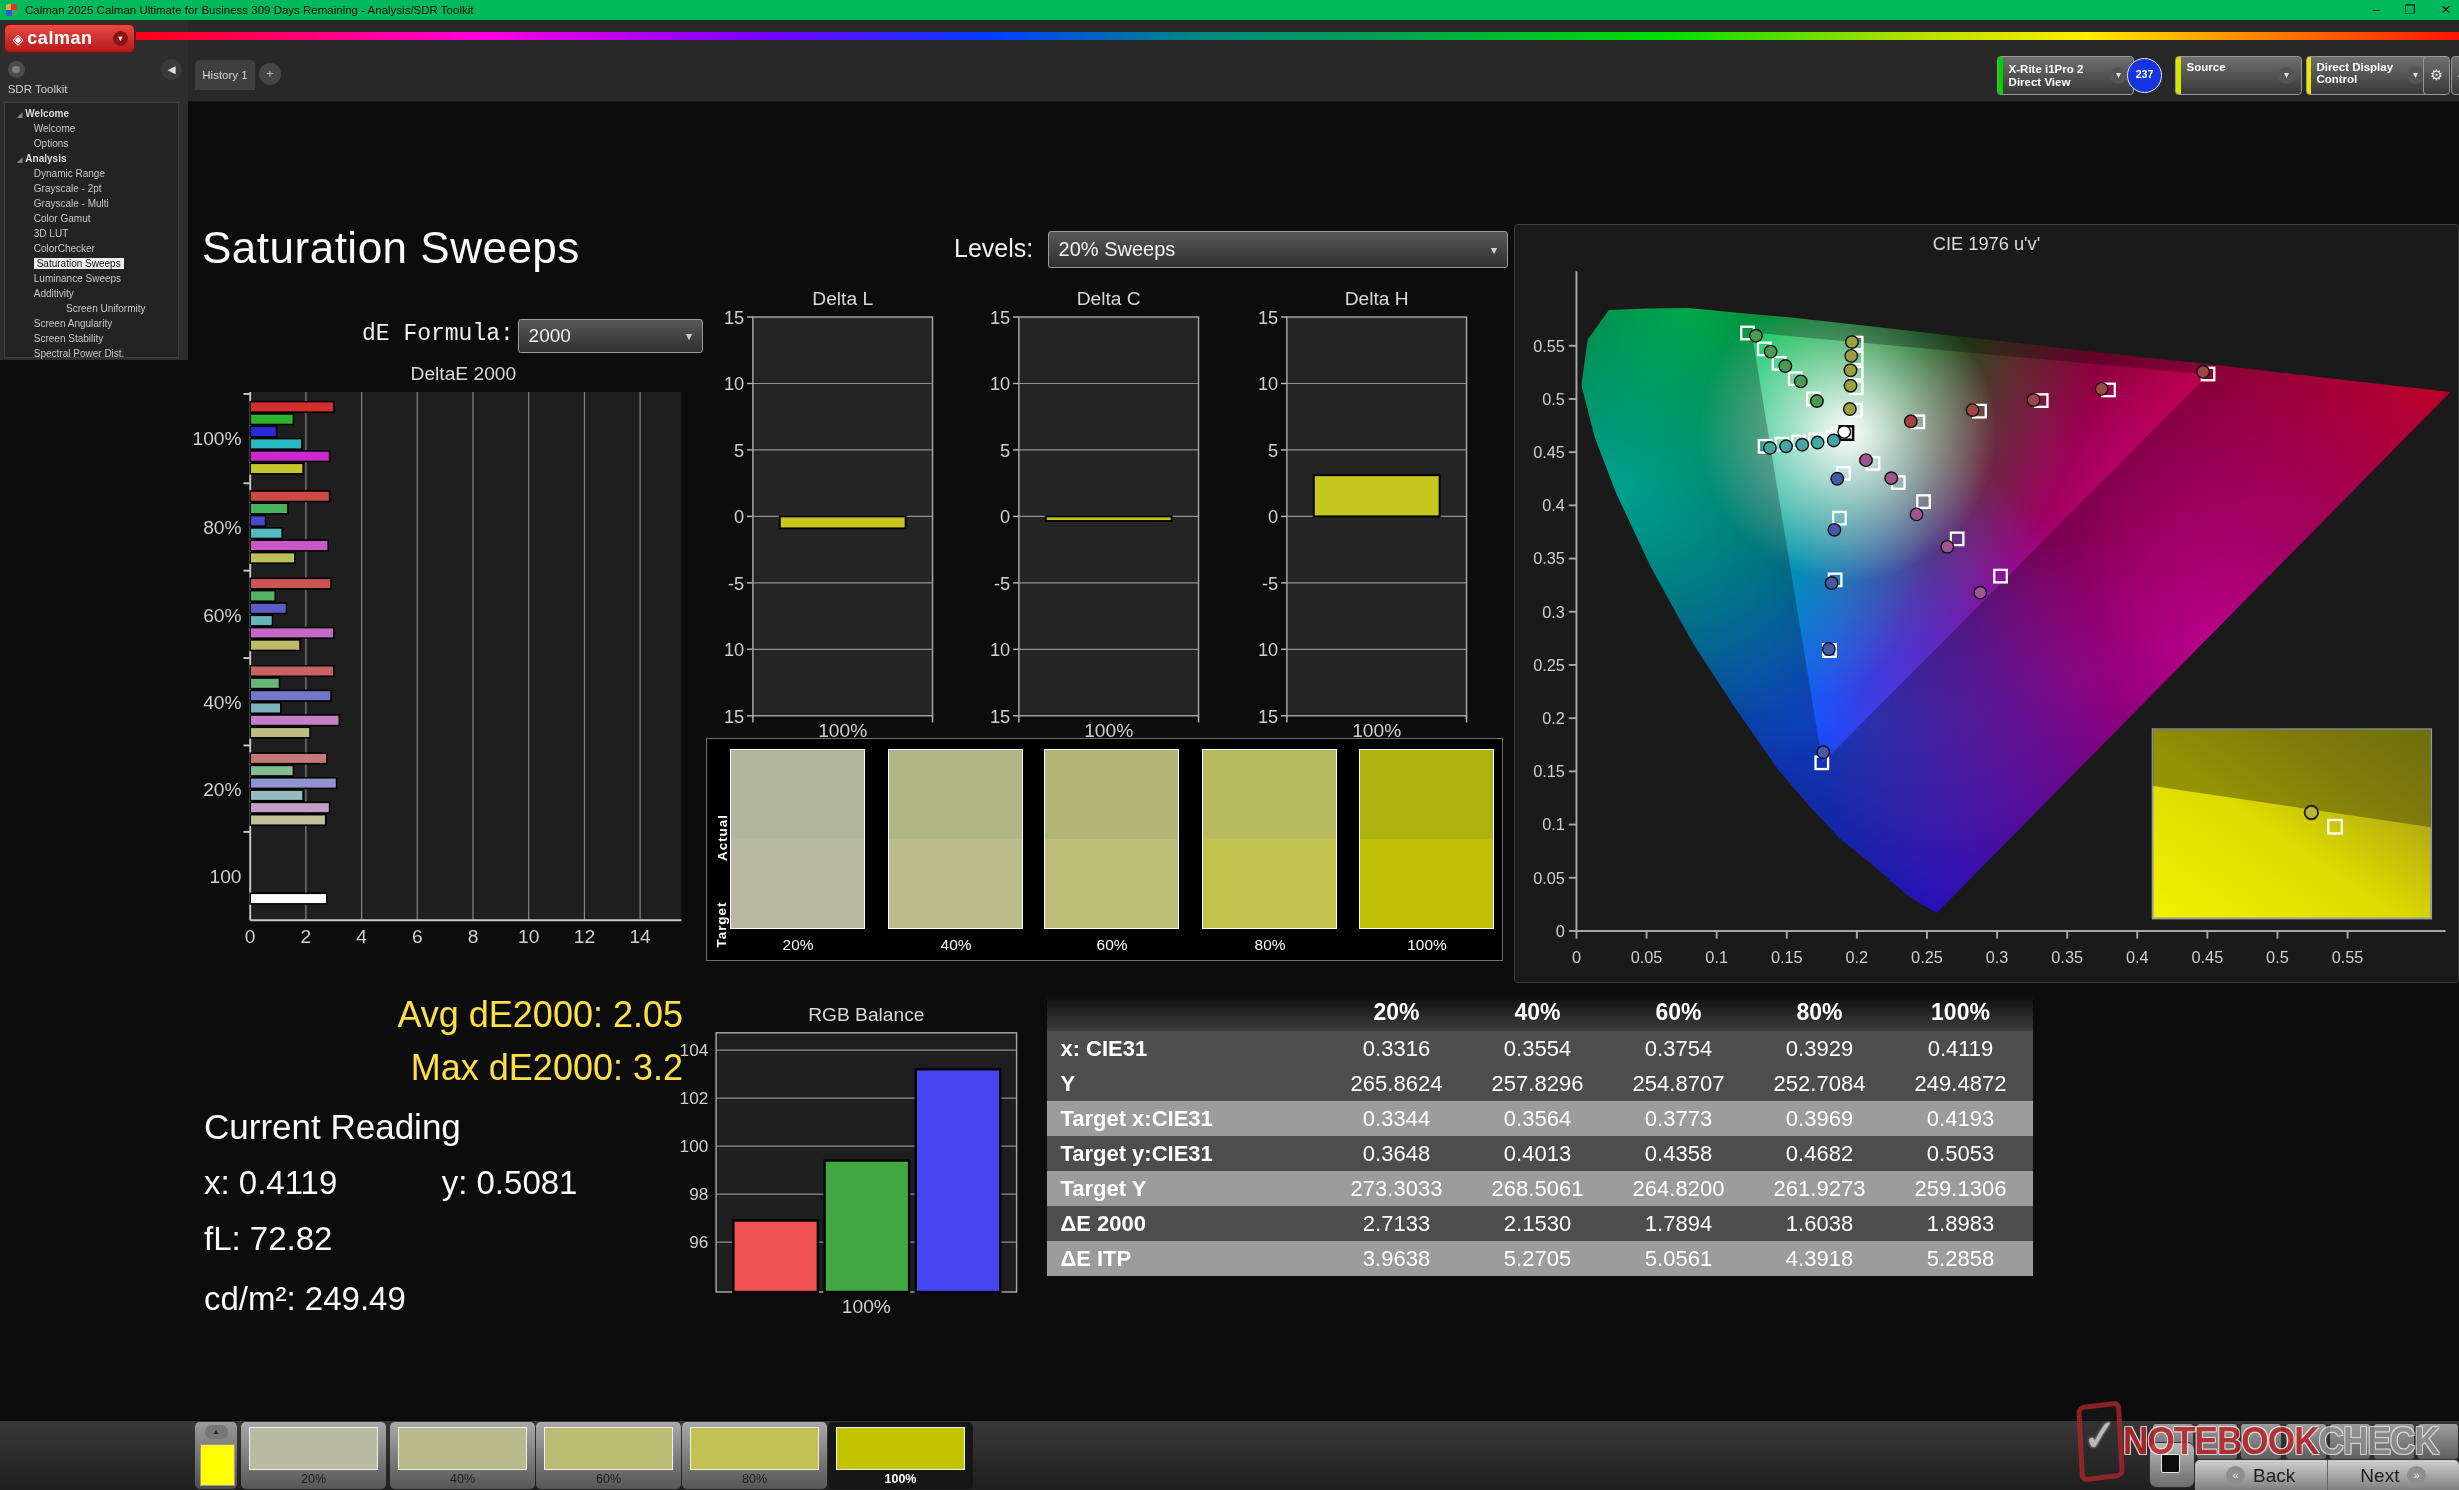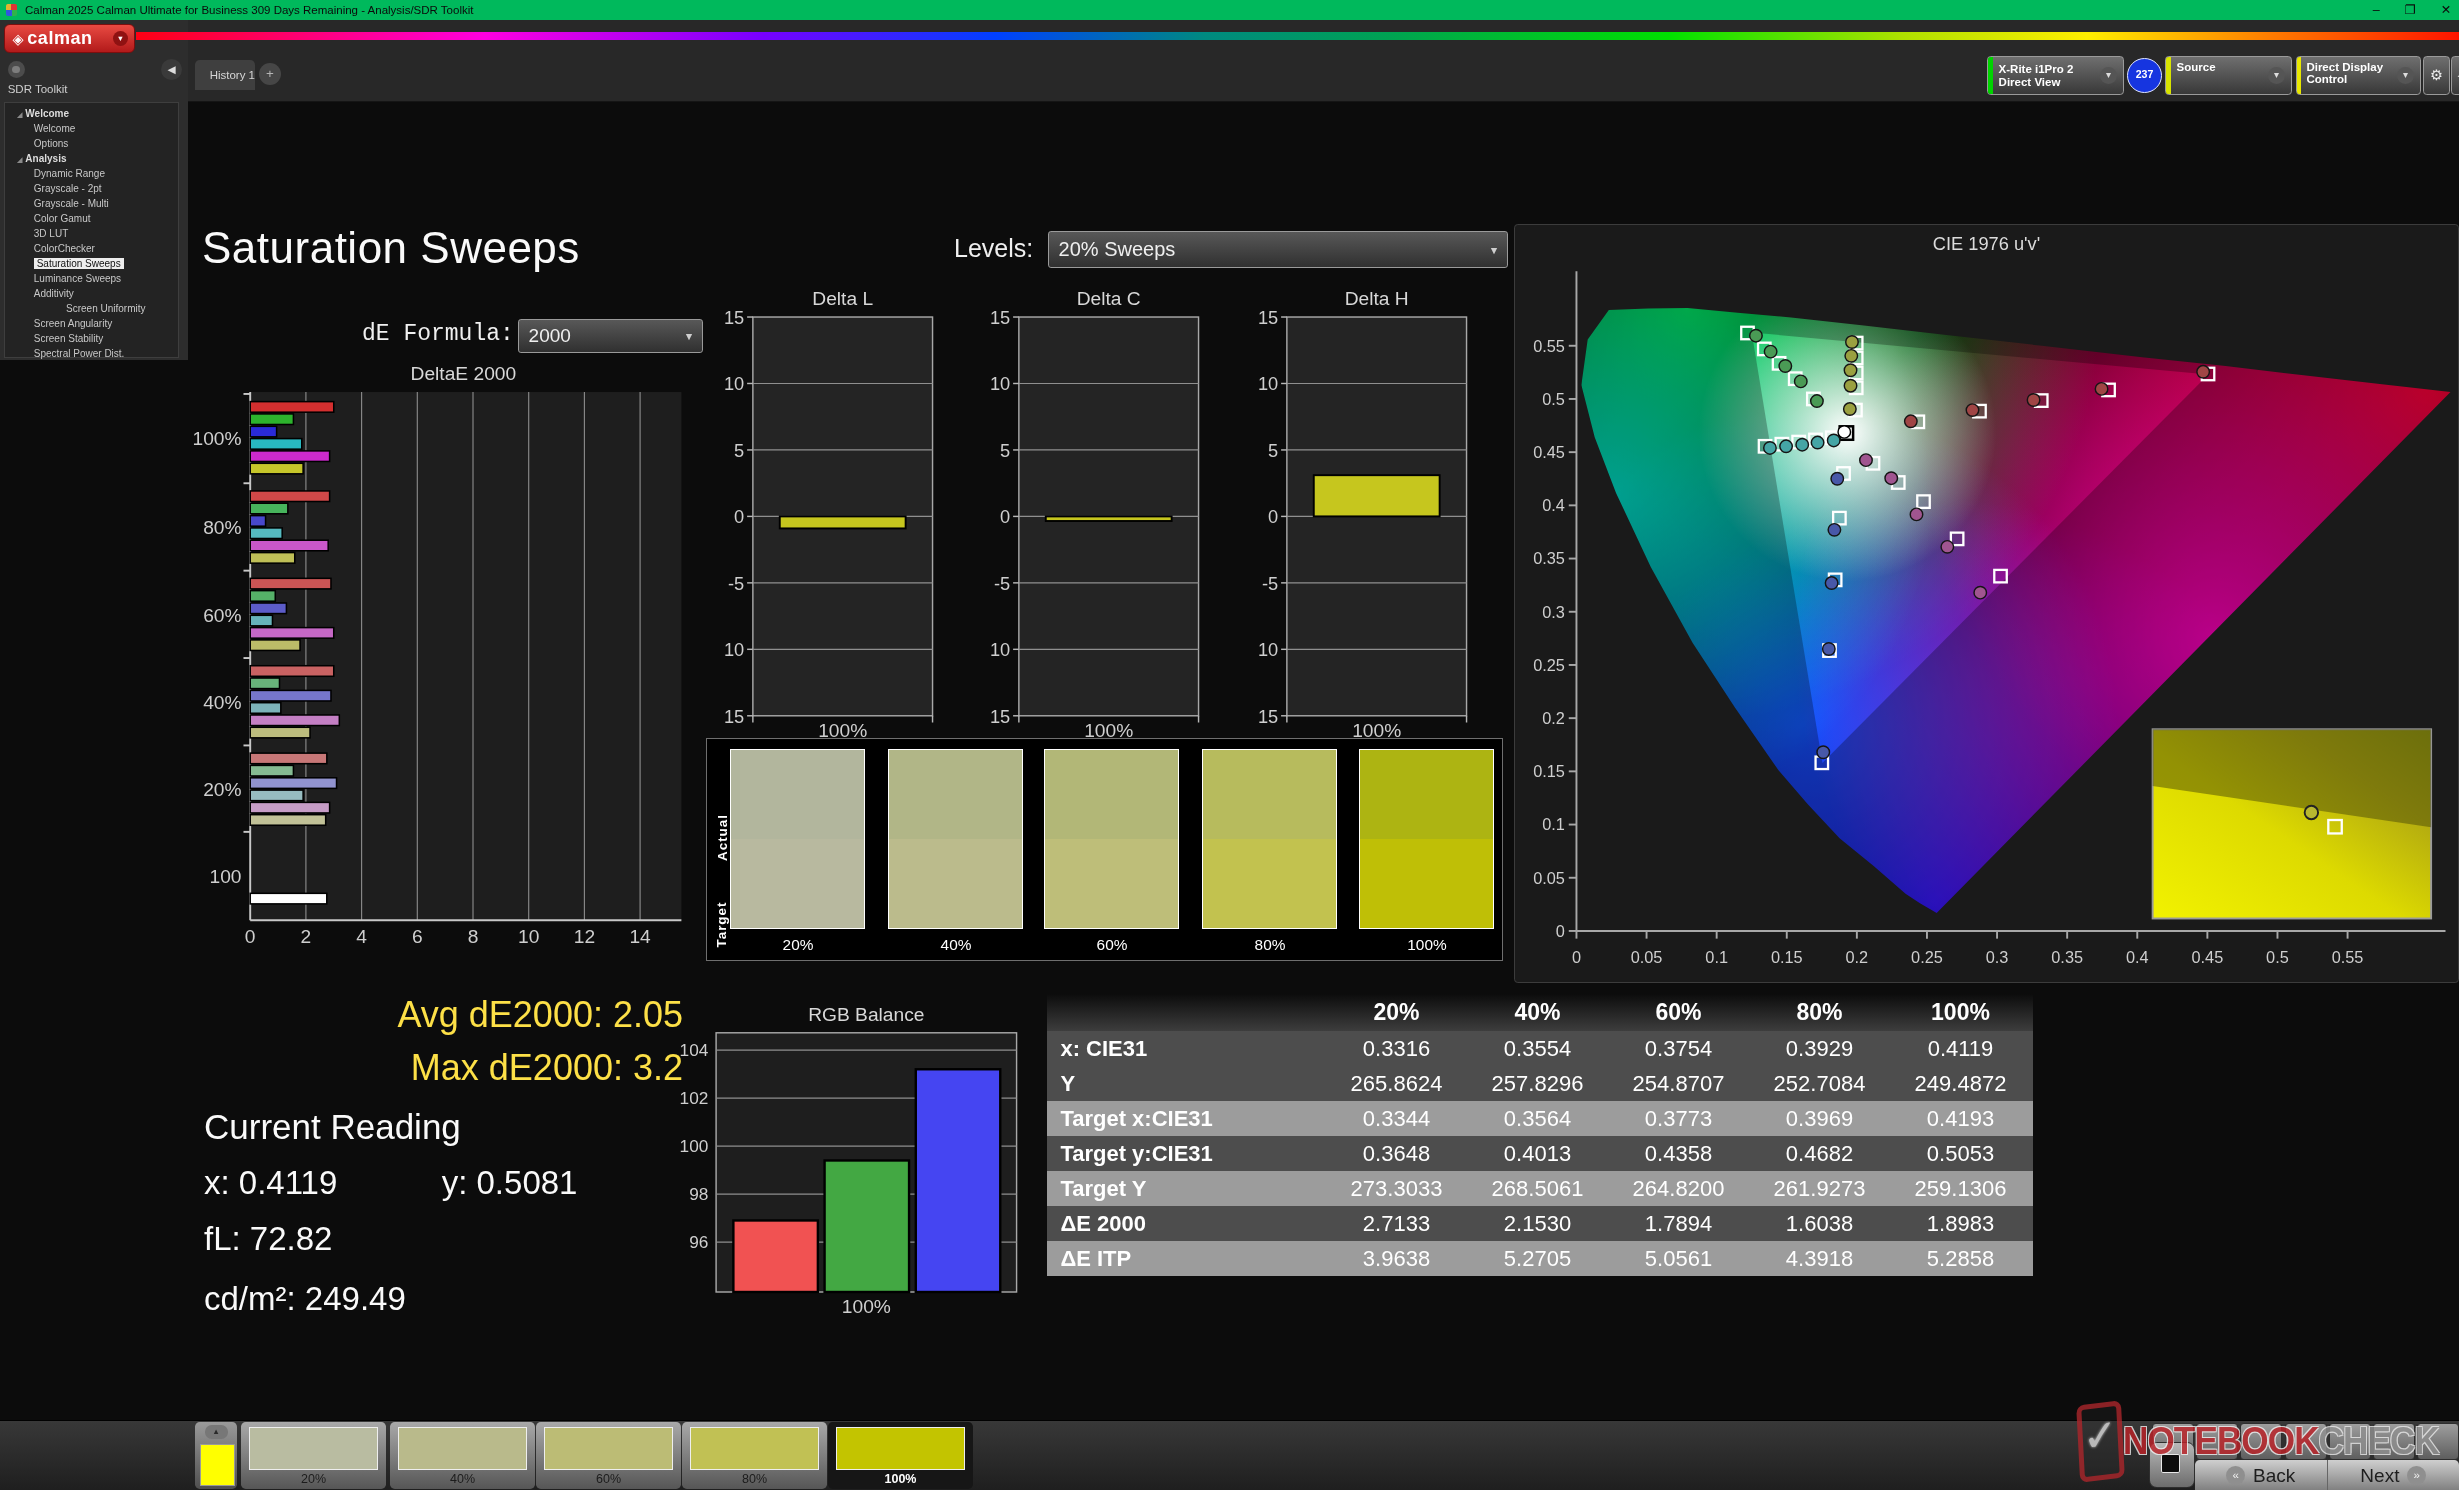--- a/index.html
+++ b/index.html
@@ -20,30 +20,30 @@
     background:linear-gradient(#e94a42,#b21a1a);border:1px solid #7d0e0e;display:flex;align-items:center;
     color:#fff;}
   .calman-diamond{font-size:14.4px;margin-left:7.7px;}
   .calman-text{font-size:18px;font-weight:700;letter-spacing:0.5px;margin-left:3.8px;}
   .calman-dd{margin-left:auto;margin-right:5.8px;width:15.4px;height:15.4px;border-radius:50%;
     background:#8f1212;color:#fff;font-size:8.6px;text-align:center;line-height:15.4px;}
   .rainbow{position:absolute;left:136px;top:32px;width:2323px;height:7.7px;
     background:linear-gradient(90deg,#ff0013 0%,#ff00e0 15%,#7700ff 27%,#0040ff 37%,#008a80 46%,
     #00a352 54%,#00e000 66%,#aee000 76%,#ffee00 84%,#ff7a00 92%,#ff1400 100%);}
   .tab{position:absolute;left:195px;top:60px;width:60px;height:30px;background:#3f3f3f;
-       border-radius:4.8px 4.8px 0 0;color:#d6d6d6;font-size:11.5px;text-align:right;line-height:30px;}
+       border-radius:4.8px 4.8px 0 0;color:#d6d6d6;font-size:11.5px;text-align:center;line-height:30px;}
   .tab-add{position:absolute;left:259px;top:63px;width:22px;height:22px;border-radius:50%;
        background:#464646;color:#b5b5b5;font-size:13.4px;text-align:center;line-height:21px;}
   .round-dot{position:absolute;left:7.7px;top:61px;width:17.3px;height:17.3px;border-radius:50%;background:#4c4c4c;}
   .round-dot::after{content:"";position:absolute;left:4.8px;top:4.8px;width:7.7px;height:7.7px;border-radius:50%;background:#7d7d7d;}
   .collapse-arrow{position:absolute;left:161px;top:59px;width:21px;height:21px;border-radius:50%;
        background:#3a3a3a;color:#ddd;font-size:10.6px;text-align:center;line-height:21px;}
   
   .dd{position:absolute;top:56px;height:37px;border-radius:3.8px;border:1px solid #9a9a9a;
-      background:linear-gradient(#6f6f6f,#383838);display:flex;align-items:center;overflow:hidden;}
+      background:linear-gradient(#6f6f6f,#383838);display:flex;align-items:center;overflow:hidden;margin-left:10px;}
   .dd .bar{width:4.8px;height:100%;}
   .dd .dd-text{color:#fff;font-size:11.5px;font-weight:700;line-height:12.5px;margin-left:5.8px;white-space:nowrap;}
   .dd .caret{margin-left:auto;margin-right:5.8px;width:17.3px;height:17.3px;border-radius:50%;
       background:#555;color:#ddd;font-size:8.6px;text-align:center;line-height:17.3px;flex:none;}
   .badge{position:absolute;top:58px;width:33px;height:33px;border-radius:50%;background:#1635e0;
       border:1.9px solid #dfe5ff;color:#fff;font-size:10.6px;font-weight:700;text-align:center;line-height:31px;}
   .sq-btn{position:absolute;top:56px;height:37px;border-radius:3.8px;border:1px solid #9a9a9a;
       background:linear-gradient(#6f6f6f,#383838);color:#eee;text-align:center;}
   
   .sidebar-header{position:absolute;left:7.7px;top:83px;color:#cfcfcf;font-size:11.5px;}

